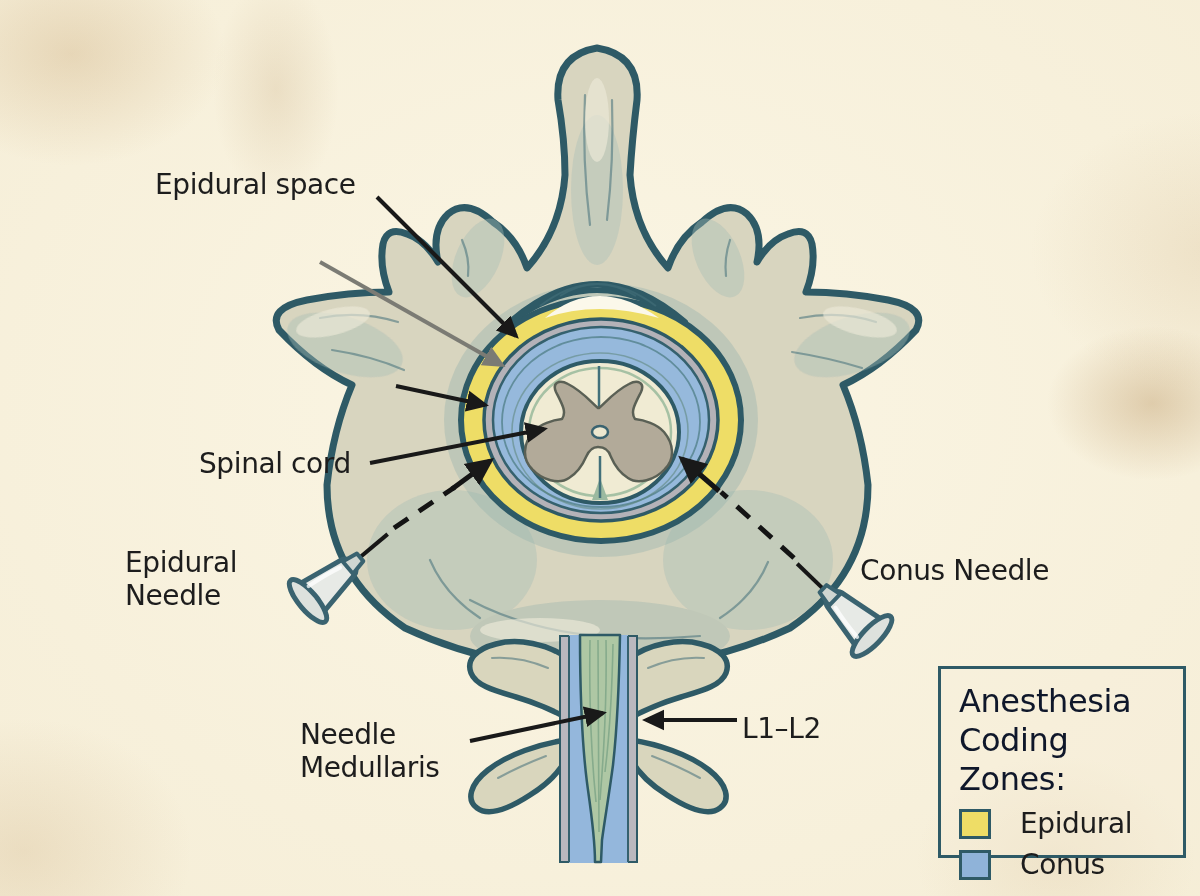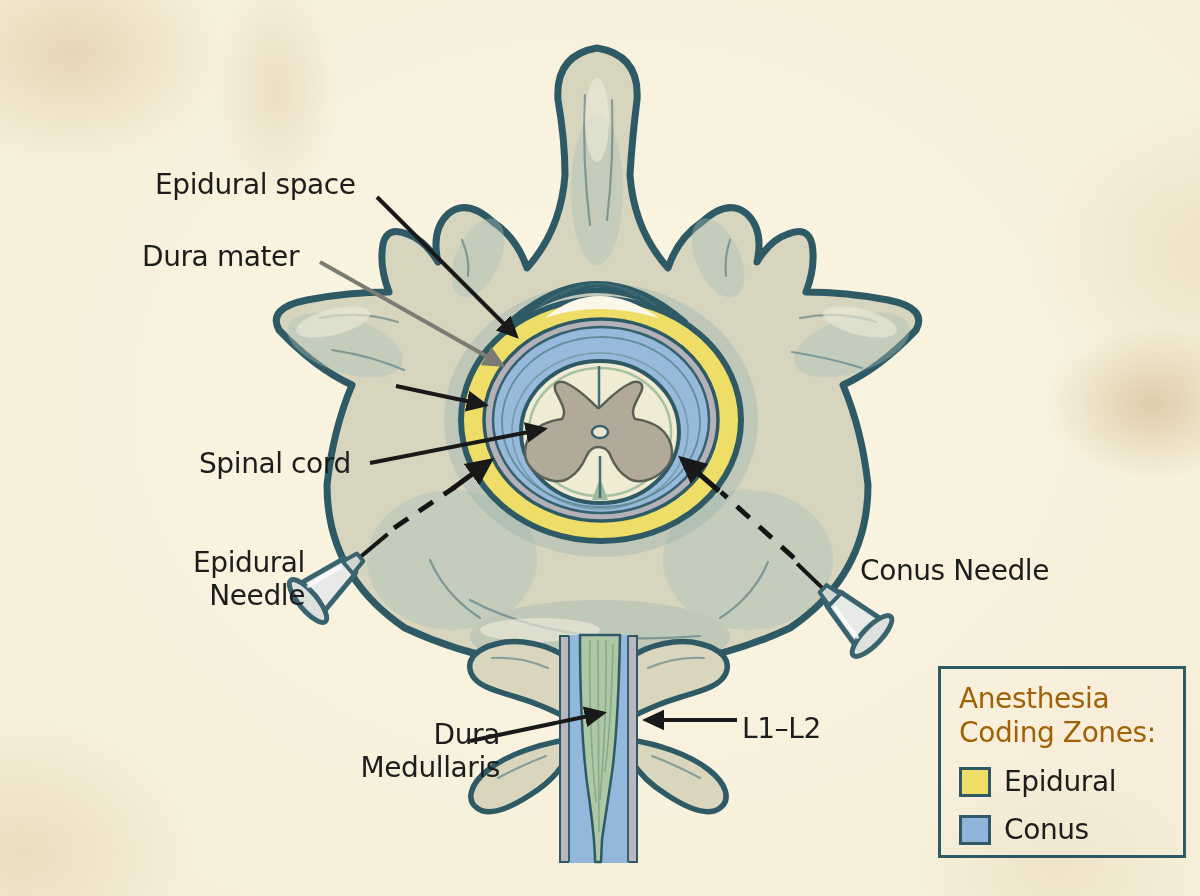--- a/index.html
+++ b/index.html
@@ -21,29 +21,29 @@
       radial-gradient(240px 190px at 2% 95%,  rgba(196,160,110,.22), rgba(196,160,110,0) 70%),
       radial-gradient(200px 150px at 88% 96%, rgba(196,160,110,.15), rgba(196,160,110,0) 70%),
       radial-gradient(1400px 1100px at 50% 45%, rgba(255,252,238,.5), rgba(233,217,178,.25) 95%);
   }
   svg{ position:absolute; left:0; top:0; }
 
   .lbl{
     position:absolute; color:#1d1d1d; font-size:28px; line-height:1.18;
     letter-spacing:-0.4px; white-space:nowrap; z-index:5;
   }
-  .lbl.center{ text-align:right; white-space:normal; }
+  .lbl.center{ text-align:left; white-space:normal; }
 
   .legend{
     position:absolute; left:938px; top:666px; width:248px; height:192px;
     border:3.5px solid #2e5a66; padding:13px 16px 10px 18px; z-index:5;
     background:rgba(246,239,218,.35);
   }
-  .legend-title{ color:#a16207; font-size:28px; line-height:1.22; letter-spacing:-0.4px; }
-  .legend-row{ display:flex; align-items:center; gap:13px; margin-top:15px; }
+  .legend-title{ color:#0f172a; font-size:32px; line-height:1.22; letter-spacing:-0.4px; }
+  .legend-row{ display:flex; align-items:center; gap:29px; margin-top:8px; }
   .swatch{ width:32px; height:30px; border:3px solid #2e5a66; flex:0 0 auto; }
   .legend-label{ color:#1d1d1d; font-size:28px; letter-spacing:-0.4px; }
 </style>
 </head>
 <body>
 
 <div class="stage">
 
   <svg width="1200" height="896" viewBox="0 0 1200 896">
     <defs>
@@ -193,25 +193,24 @@
 
     <line x1="377" y1="197" x2="516" y2="336" stroke="#191919" stroke-width="4" marker-end="url(#ah)"></line>
     <line x1="320" y1="262" x2="502" y2="365" stroke="#7b7b74" stroke-width="4" marker-end="url(#ahg)"></line>
     <line x1="396" y1="386" x2="485" y2="405" stroke="#191919" stroke-width="4" marker-end="url(#ah)"></line>
     <line x1="370" y1="463" x2="544" y2="429" stroke="#191919" stroke-width="4" marker-end="url(#ah)"></line>
     <line x1="470" y1="741" x2="603" y2="713" stroke="#191919" stroke-width="4" marker-end="url(#ah)"></line>
     <line x1="737" y1="720" x2="646" y2="720" stroke="#191919" stroke-width="4" marker-end="url(#ah)"></line>
   </svg>
 
   <div class="lbl" style="left:155px; top:168px;">Epidural space</div>
-  <div class="lbl" style="left:142px; top:240px;">Dura mater</div>
   <div class="lbl" style="left:199px; top:447px;">Spinal cord</div>
   <div class="lbl center" style="left:125px; top:546px; width:180px;">Epidural Needle</div>
   <div class="lbl" style="left:860px; top:554px;">Conus Needle</div>
-  <div class="lbl center" style="left:300px; top:718px; width:200px;">Dura Medullaris</div>
+  <div class="lbl center" style="left:300px; top:718px; width:200px;">Needle Medullaris</div>
   <div class="lbl" style="left:742px; top:704px;margin-top:8px;">L1–L2</div>
 
   <div class="legend">
     <div class="legend-title">Anesthesia Coding Zones:</div>
     <div class="legend-row">
       <span class="swatch" style="background-color: rgb(238, 221, 102);"></span>
       <span class="legend-label">Epidural</span>
     </div>
     <div class="legend-row">
       <span class="swatch" style="background-color: rgb(143, 179, 217);"></span>

